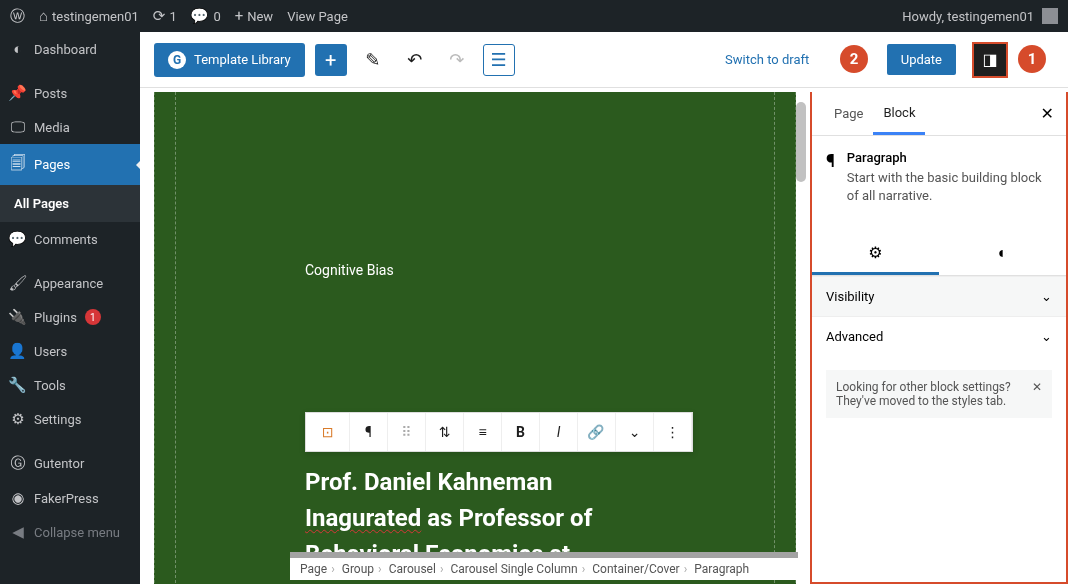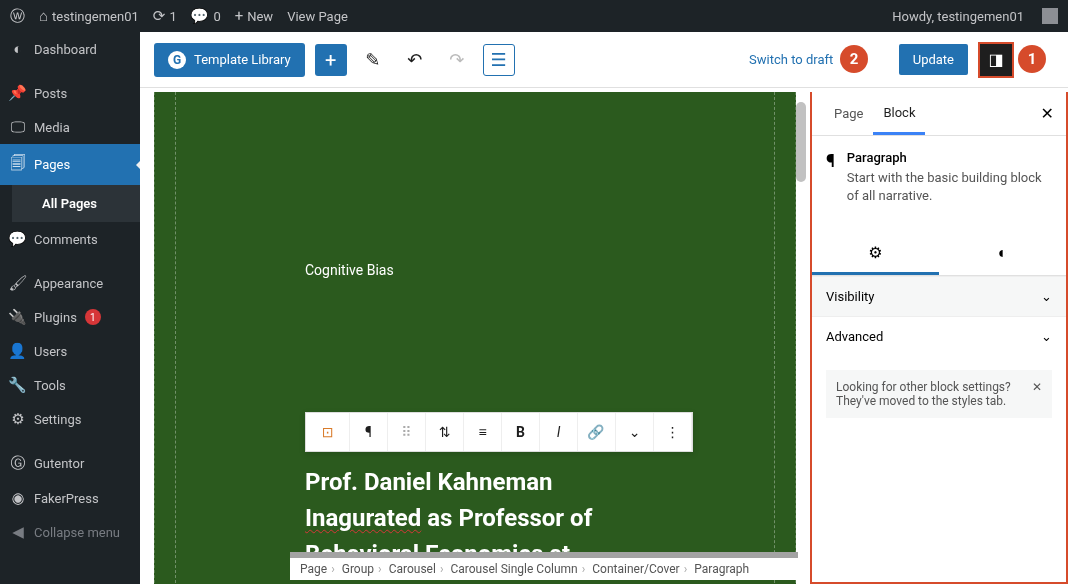--- a/index.html
+++ b/index.html
@@ -1,45 +1,45 @@
 <!DOCTYPE html>
 <html><head>
 <meta charset="utf-8">
 <style>
 * { margin: 0; padding: 0; box-sizing: border-box; font-family: -apple-system, BlinkMacSystemFont, "Segoe UI", Roboto, sans-serif; }
 body { width: 1068px; height: 584px; overflow: hidden; background: #f0f0f0; position: relative; }
 
 .adminbar { height: 32px; background: #1d2327; color: #c3c4c7; display: flex; align-items: center; padding: 0 10px; font-size: 13px; justify-content: space-between; }
 .adminbar-left { display: flex; align-items: center; gap: 14px; }
-.adminbar-right { display: flex; align-items: center; gap: 18px; }
+.adminbar-right { display: flex; align-items: center; gap: 8px; }
 .adminbar .icon { font-size: 15px; }
 .adminbar .item { display: flex; align-items: center; gap: 4px; }
 .avatar { width: 16px; height: 16px; background: #8c8f94; display: inline-block; }
 
 .main { display: flex; height: calc(100% - 32px); }
 
 .sidebar { width: 140px; background: #1d2327; color: #c3c4c7; font-size: 13px; height: 100%; }
 .sidebar-item { display: flex; align-items: center; gap: 8px; padding: 8px 10px; cursor: pointer; }
 .sidebar-item.active { background: #2271b1; color: #fff; position: relative; }
 .sidebar-item.active::after { content:""; position: absolute; right: 0; top: 50%; transform: translateY(-50%); border: 4px solid transparent; border-right-color: #f0f0f0; }
-.sidebar-sub { background: #2c3338; padding: 6px 16px; margin-left: 12px; }
+.sidebar-sub { background: #2c3338; padding: 6px 0; }
 .sidebar-sub .sub-item { padding: 5px 14px; color: #c3c4c7; cursor: pointer; font-size: 13px; }
 .sidebar-sub .sub-item.bold { color: #fff; font-weight: 600; }
 .side-icon { width: 16px; font-size: 15px; display: inline-flex; justify-content: center; }
 .badge { background: #d63638; color: #fff; border-radius: 50%; width: 16px; height: 16px; font-size: 10px; display:inline-flex; align-items:center; justify-content:center; }
 
 .content { flex: 1; display: flex; flex-direction: column; background: #fff; position: relative; }
 
 .toolbar { height: 56px; display: flex; align-items: center; padding: 0 14px; gap: 10px; border-bottom: 1px solid #e0e0e0; }
 .tpl-btn { background: #2271b1; color: #fff; border: none; border-radius: 3px; padding: 8px 14px; display: flex; align-items: center; gap: 8px; font-size: 13px; }
 .tpl-btn .g { width: 18px; height: 18px; border-radius: 50%; background: #fff; color: #2271b1; display:flex; align-items:center; justify-content:center; font-weight:bold; font-size: 12px;}
 .add-btn { width: 32px; height: 32px; background: #2271b1; color: #fff; display:flex; align-items:center; justify-content:center; border-radius: 3px; font-size: 20px; }
 .tool-icon { width: 32px; height: 32px; display:flex; align-items:center; justify-content:center; color: #1e1e1e; cursor:pointer; font-size: 18px; }
 .tool-icon.outlined { border: 1.5px solid #2271b1; color: #2271b1; border-radius: 3px; }
-.toolbar-right { margin-left: auto; display:flex; align-items:center; gap: 10px; }
+.toolbar-right { margin-left: auto; display:flex; align-items:center; gap: 16px; }
 .link-btn { color: #2271b1; font-size: 13px; cursor: pointer; }
 .update-btn { background: #2271b1; color:#fff; padding: 8px 14px; border-radius: 2px; font-size: 13px; }
 .settings-btn { width: 36px; height: 36px; background: #1e1e1e; color: #fff; display:flex; align-items:center; justify-content:center; border: 2.5px solid #d64b2b; }
 
 .editor-row { flex: 1; display: flex; overflow: hidden; }
 .canvas { flex: 1; position: relative; padding: 0 14px 0 14px; overflow: hidden; }
 .cover { background: #2b5a1e; margin-top: 4px; height: 100%; position: relative; border-left: 1px dashed #fff3; border-right: 1px dashed #fff3; }
 .inner-dash { position:absolute; left: 20px; right: 20px; top: 0; bottom: 0; border-left: 1px dashed #fff5; border-right: 1px dashed #fff5; }
 .cover-label { position: absolute; left: 150px; top: 170px; color: #fff; font-size: 14px; }
 .floating-toolbar { position: absolute; left: 150px; top: 320px; background: #fff; border: 1px solid #ddd; display: flex; height: 40px; box-shadow: 0 2px 6px rgba(0,0,0,0.15); }

